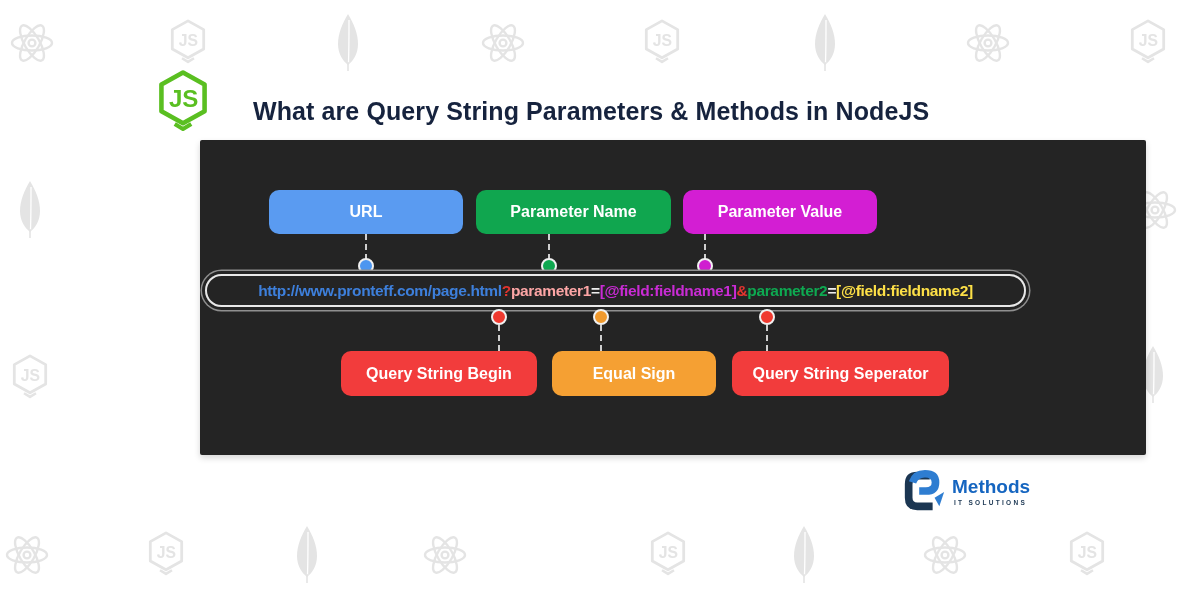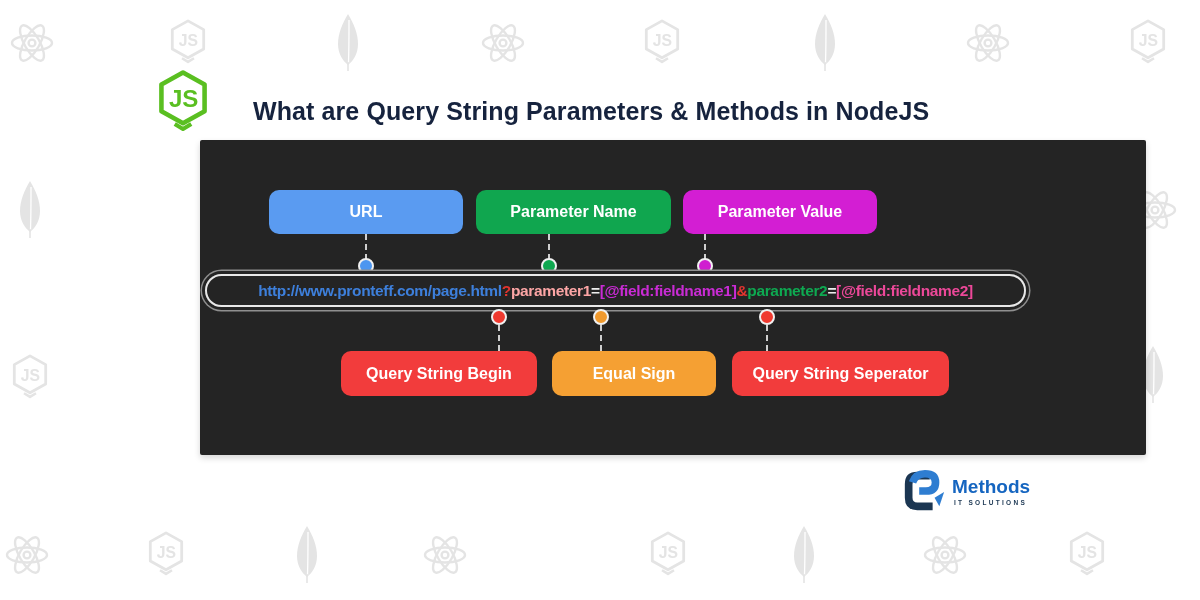--- a/index.html
+++ b/index.html
@@ -220,21 +220,21 @@
 
   <div class="url-bar" id="url-bar">
       <span style="color: rgb(61, 127, 219);">http://www.pronteff.com/page.html</span>
       <span style="color: rgb(226, 52, 47);">?</span>
       <span style="color: #fca5a5;">parameter1</span>
       <span style="color: rgb(237, 237, 237);">=</span>
       <span style="color: rgb(201, 43, 212);">[@field:fieldname1]</span>
       <span style="color: rgb(226, 52, 47);">&amp;</span>
       <span style="color: rgb(14, 169, 81);">parameter2</span>
       <span style="color: rgb(237, 237, 237);">=</span>
-      <span style="color: #ec4899;">[@field:fieldname2]</span>
+      <span style="color: #fde047;">[@field:fieldname2]</span>
     </div>
 
   <div class="dot" style="left: 299px; top: 177px; background-color: rgb(240, 57, 47);"></div>
   <div class="dot" style="left: 401px; top: 177px; background-color: rgb(240, 154, 46);"></div>
   <div class="dot" style="left: 567px; top: 177px; background-color: rgb(240, 57, 47);"></div>
   <div class="connector" style="left:299px; top:185px; height:26px;"></div>
   <div class="connector" style="left:401px; top:185px; height:26px;"></div>
   <div class="connector" style="left:567px; top:185px; height:26px;"></div>
 
   <div class="pill pill-bottom pill-qsbegin" style="background-color: rgb(242, 60, 60);">Query String Begin</div>

